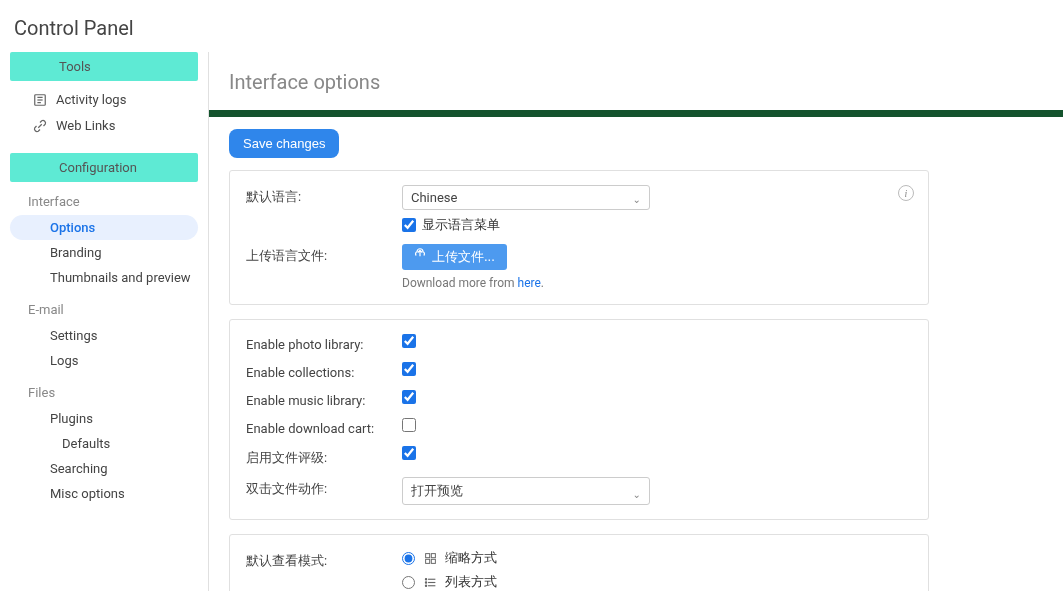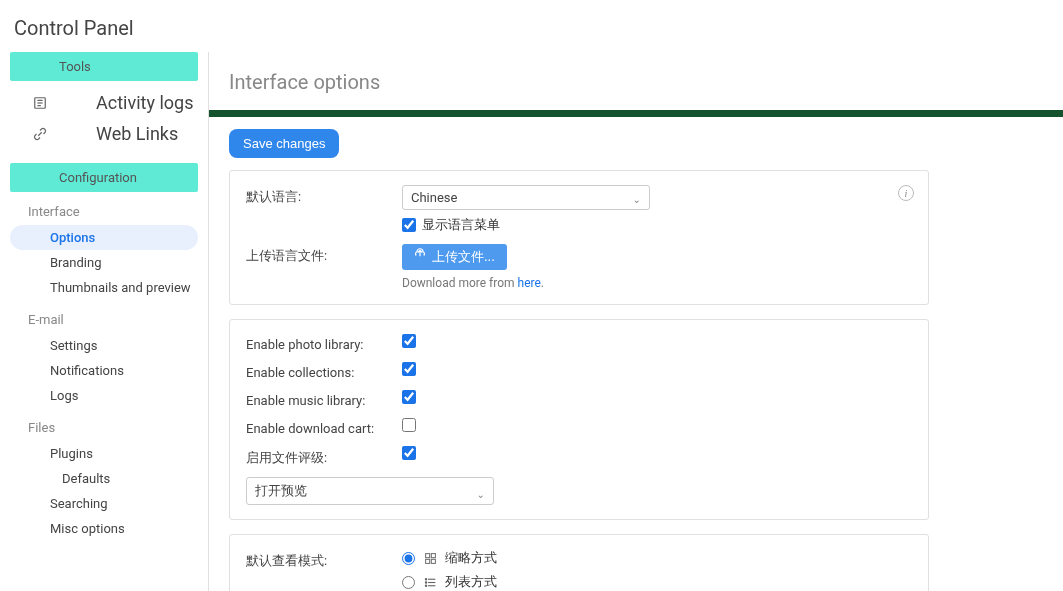--- a/index.html
+++ b/index.html
@@ -2,21 +2,21 @@
 <html><head>
 <meta charset="utf-8">
 <style>
 * { box-sizing: border-box; margin: 0; padding: 0; }
 body { font-family: -apple-system, BlinkMacSystemFont, "Segoe UI", Roboto, Arial, sans-serif; font-size: 13px; color: #333; background: #fff; }
 .page-title { font-size: 20px; font-weight: 400; color: #444; padding: 16px 0 12px 14px; }
 .layout { display: flex; }
 .sidebar { width: 208px; padding: 0 0 20px 0; }
 .main { flex: 1; border-left: 1px solid #e0e0e0; min-height: 540px; }
 .section-header { background: #5eead4; color: #555; font-size: 13px; padding: 7px 0 7px 49px; border-radius: 2px; margin: 0 10px 6px 10px; }
-.nav-item { display: flex; align-items: center; padding: 5px 0 5px 46px; color: #444; cursor: pointer; font-size: 18px; margin: 0 10px; gap: 40px; }
+.nav-item { display: flex; align-items: flex-start; padding: 5px 0 5px 46px; color: #444; cursor: pointer; font-size: 13px; margin: 0 10px; }
 .nav-item.with-icon { padding-left: 22px; }
 .nav-icon { width: 16px; height: 16px; margin-right: 8px; display: inline-flex; align-items: center; justify-content: center; color: #666; }
 .nav-group { color: #888; font-size: 13px; padding: 6px 0 6px 28px; margin-top: 6px; }
 .nav-sub { padding: 5px 0 5px 40px; color: #444; cursor: pointer; font-size: 13px; margin: 0 10px; border-radius: 14px; }
 .nav-sub.active { background: #e8f0fe; color: #1a73e8; font-weight: 500; }
 .nav-sub2 { padding: 5px 0 5px 52px; color: #444; cursor: pointer; font-size: 13px; margin: 0 10px; }
 .main-title { font-size: 20px; font-weight: 400; color: #888; padding: 18px 0 16px 20px; border-bottom: 7px solid #14532d; }
 .save-row { padding: 12px 0 12px 20px; }
 .btn-primary { background: #2f86eb; color: #fff; border: none; padding: 7px 14px; font-size: 13px; border-radius: 8px; cursor: pointer; }
 .btn-upload { background: #4d9aef; color: #fff; border: none; padding: 4px 12px; font-size: 13px; border-radius: 3px; cursor: pointer; display: inline-flex; align-items: flex-start; gap: 6px; }
@@ -69,21 +69,20 @@
 
     <div class="section-header" style="margin-top:14px">Configuration</div>
 
     <div class="nav-group">Interface</div>
     <div class="nav-sub active">Options</div>
     <div class="nav-sub">Branding</div>
     <div class="nav-sub">Thumbnails and preview</div>
 
     <div class="nav-group">E-mail</div>
     <div class="nav-sub">Settings</div>
-    <div class="nav-sub">Notifications</div>
     <div class="nav-sub">Logs</div>
 
     <div class="nav-group">Files</div>
     <div class="nav-sub">Plugins</div>
     <div class="nav-sub2">Defaults</div>
     <div class="nav-sub">Searching</div>
     <div class="nav-sub">Misc options</div>
   </div>
 
   <div class="main">
@@ -141,20 +140,21 @@
       </div>
       <div class="row">
         <div class="row-label">Enable download cart:</div>
         <div class="row-field"><input type="checkbox" class="chk" style=""></div>
       </div>
       <div class="row">
         <div class="row-label">启用文件评级:</div>
         <div class="row-field"><input type="checkbox" class="chk" checked="" style=""></div>
       </div>
       <div class="row">
+        <div class="row-label">双击文件动作:</div>
         <div class="row-field">
           <div class="select">
             <span>打开预览</span>
             <span class="chev">⌄</span>
           </div>
         </div>
       </div>
     </div>
 
     <div class="card" style="padding-bottom:6px">

